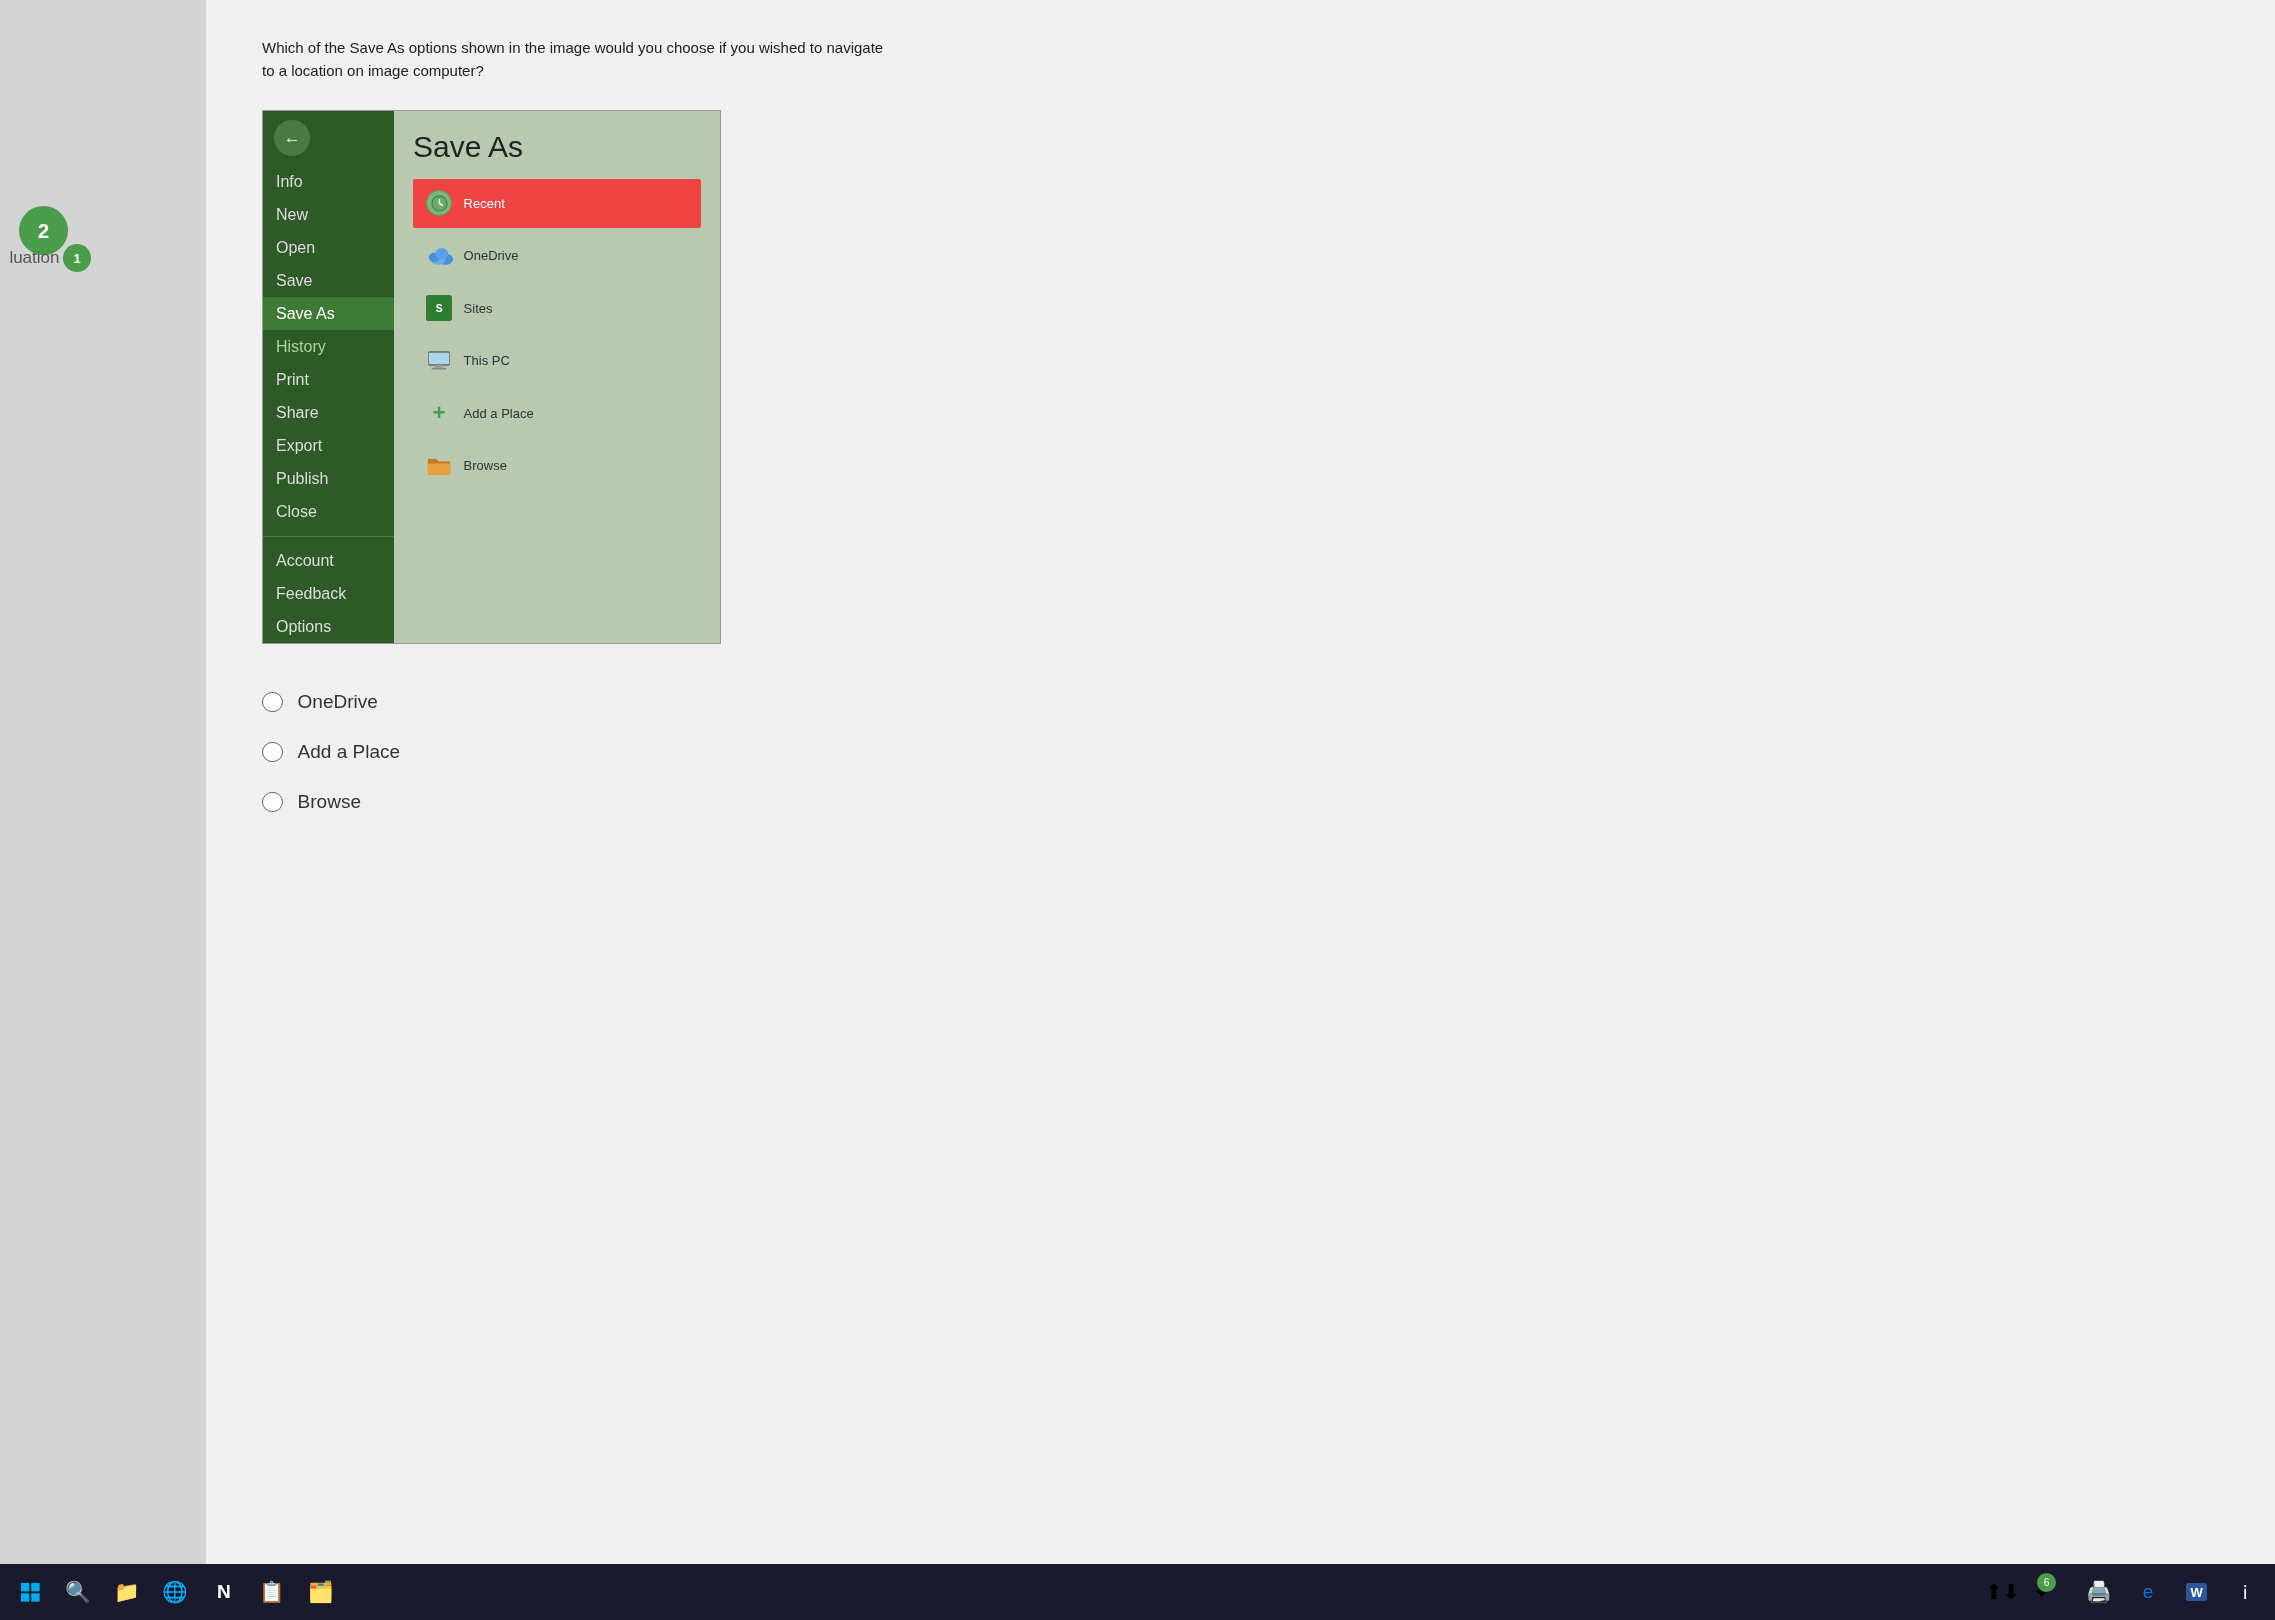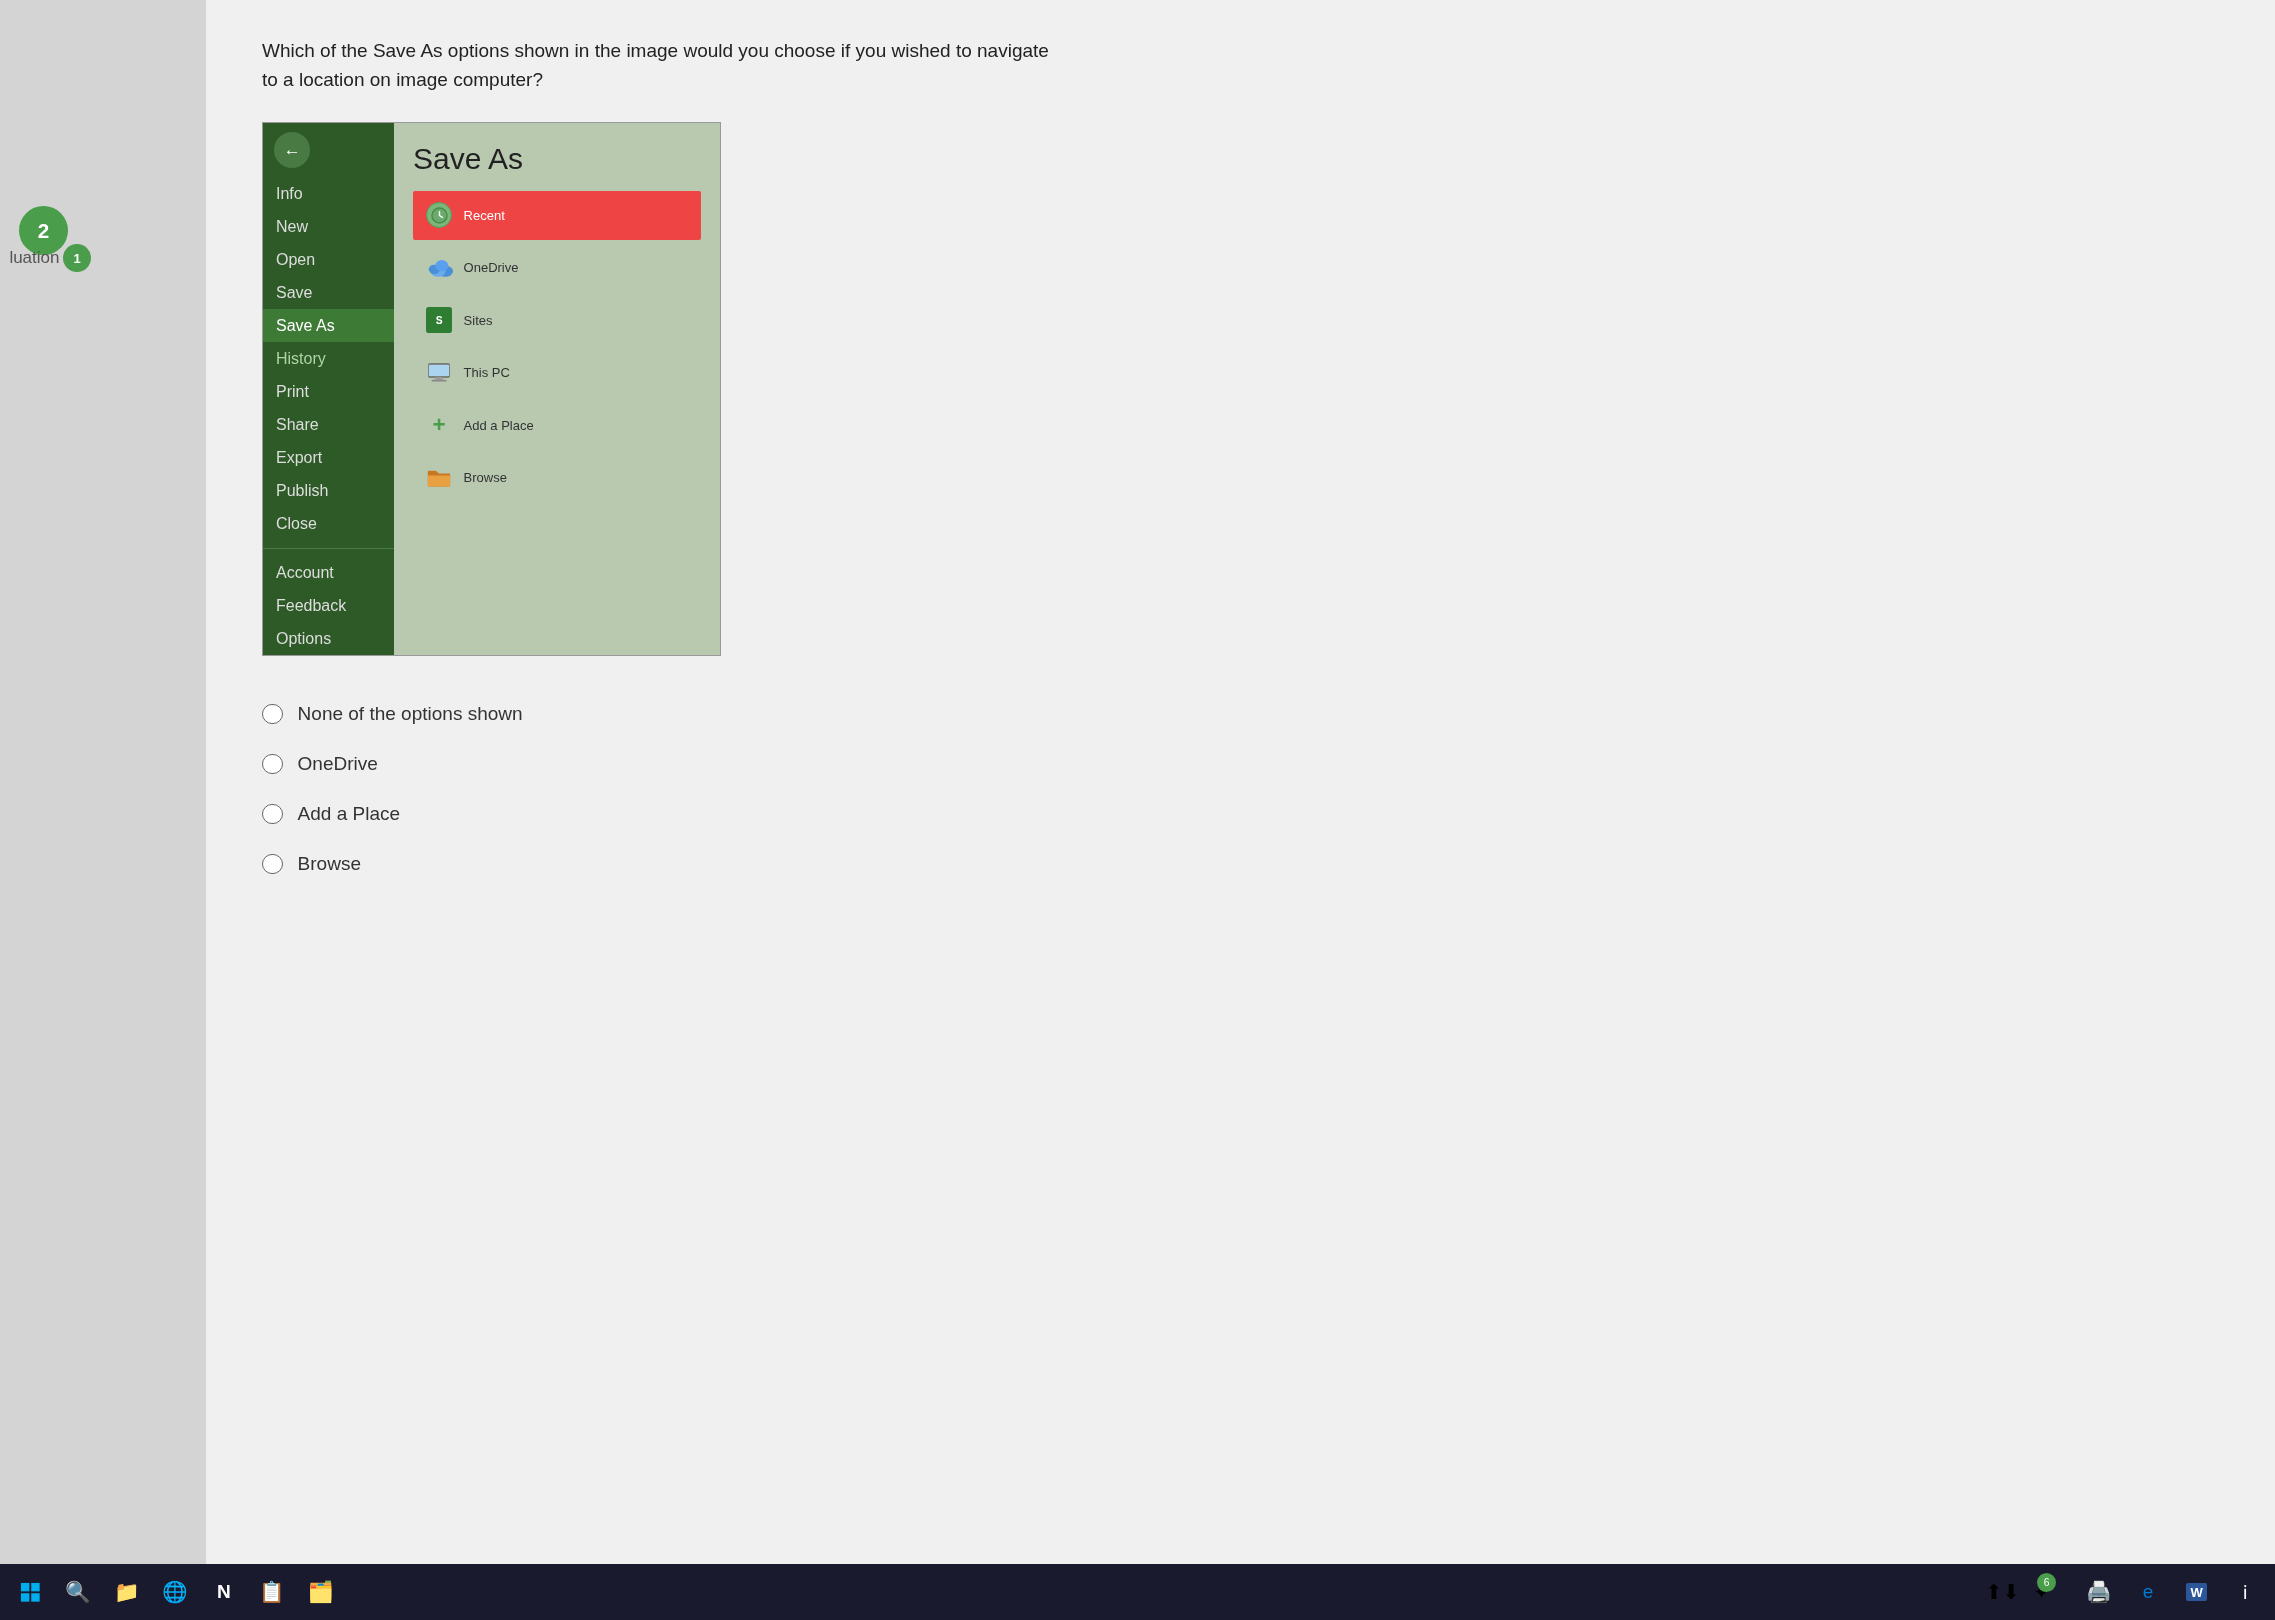--- a/index.html
+++ b/index.html
@@ -64,21 +64,21 @@
       justify-content: center;
     }
 
     .main-content {
       flex: 1;
       padding: 37px 56px;
       background: #f0f0f0;
     }
 
     .question-text {
-      font-size: 19px;
+      font-size: 15px;
       color: #222;
       margin-bottom: 28px;
       line-height: 1.5;
       max-width: 843px;
     }
 
     
     .office-dialog {
       display: flex;
       width: 459px;
@@ -391,24 +391,20 @@
             </svg>
           </div>
           <span>Browse</span>
         </div>
 
       </div>
     </div>
 
     <div class="answer-options">
 
-      <div class="answer-option">
-        <div class="radio-circle"></div>
-        <span>None of the options shown</span>
-      </div>
 
       <div class="answer-option">
         <div class="radio-circle"></div>
         <span>OneDrive</span>
       </div>
 
       <div class="answer-option">
         <div class="radio-circle"></div>
         <span>Add a Place</span>
       </div>

